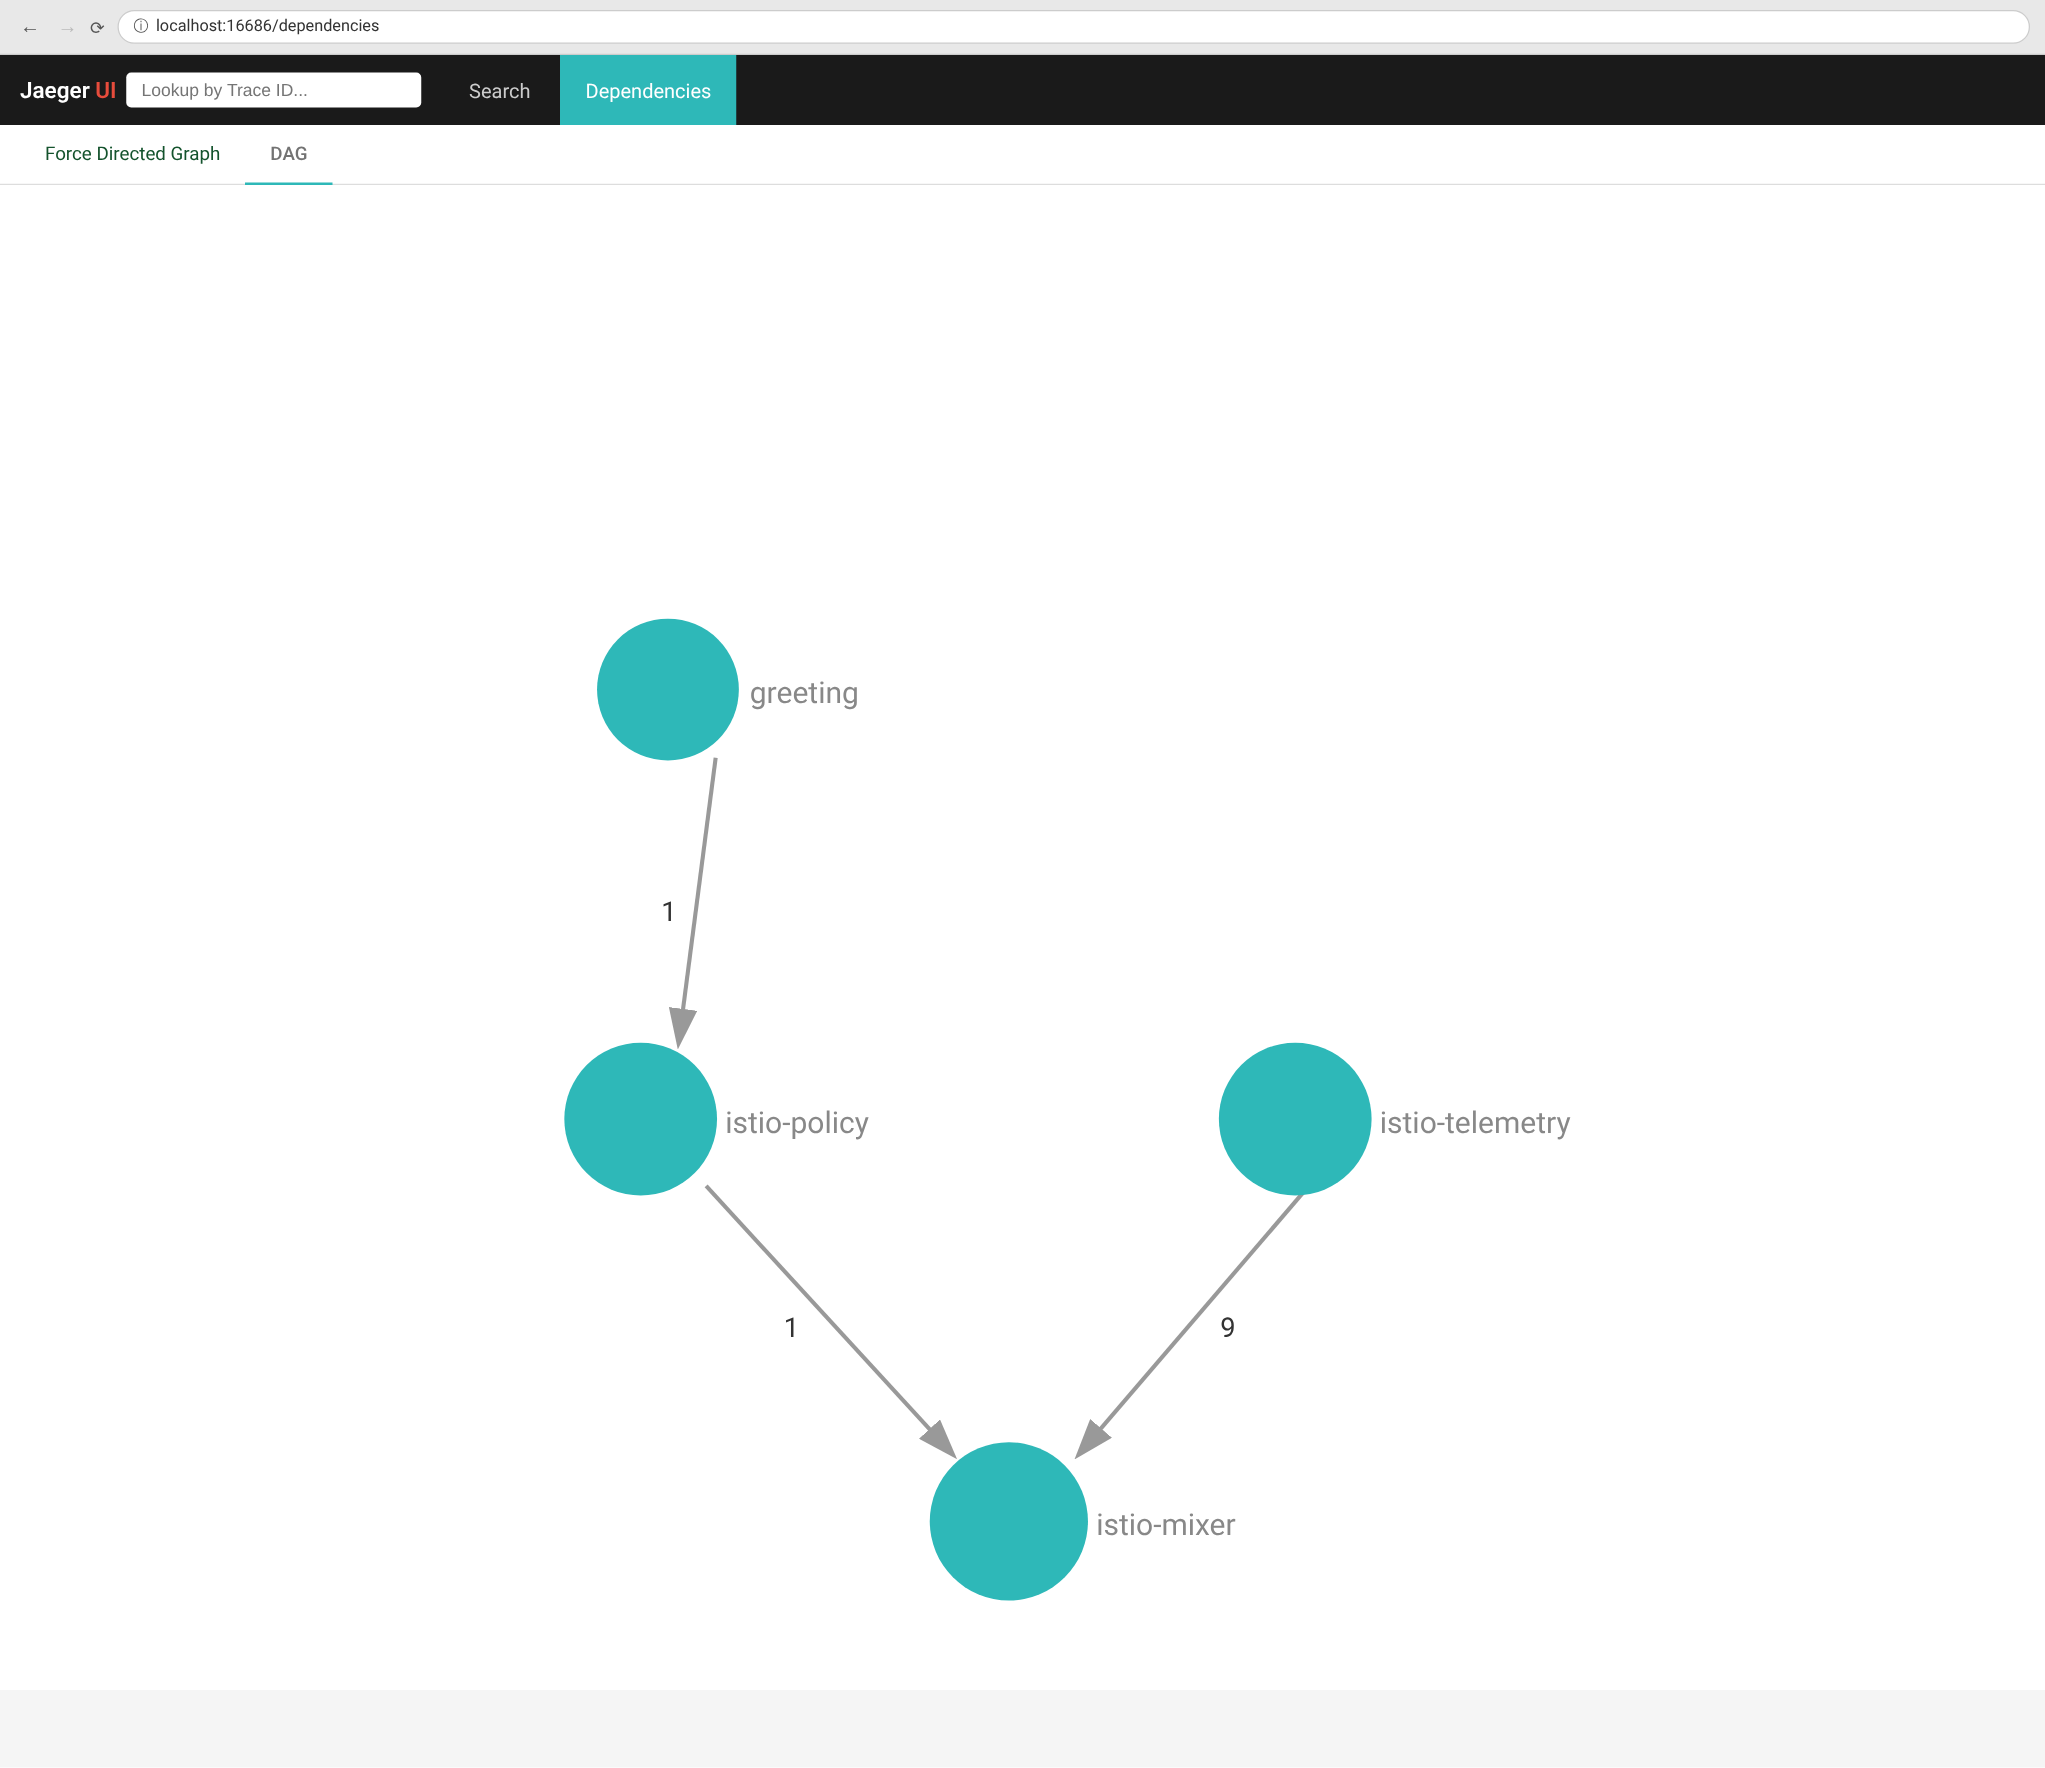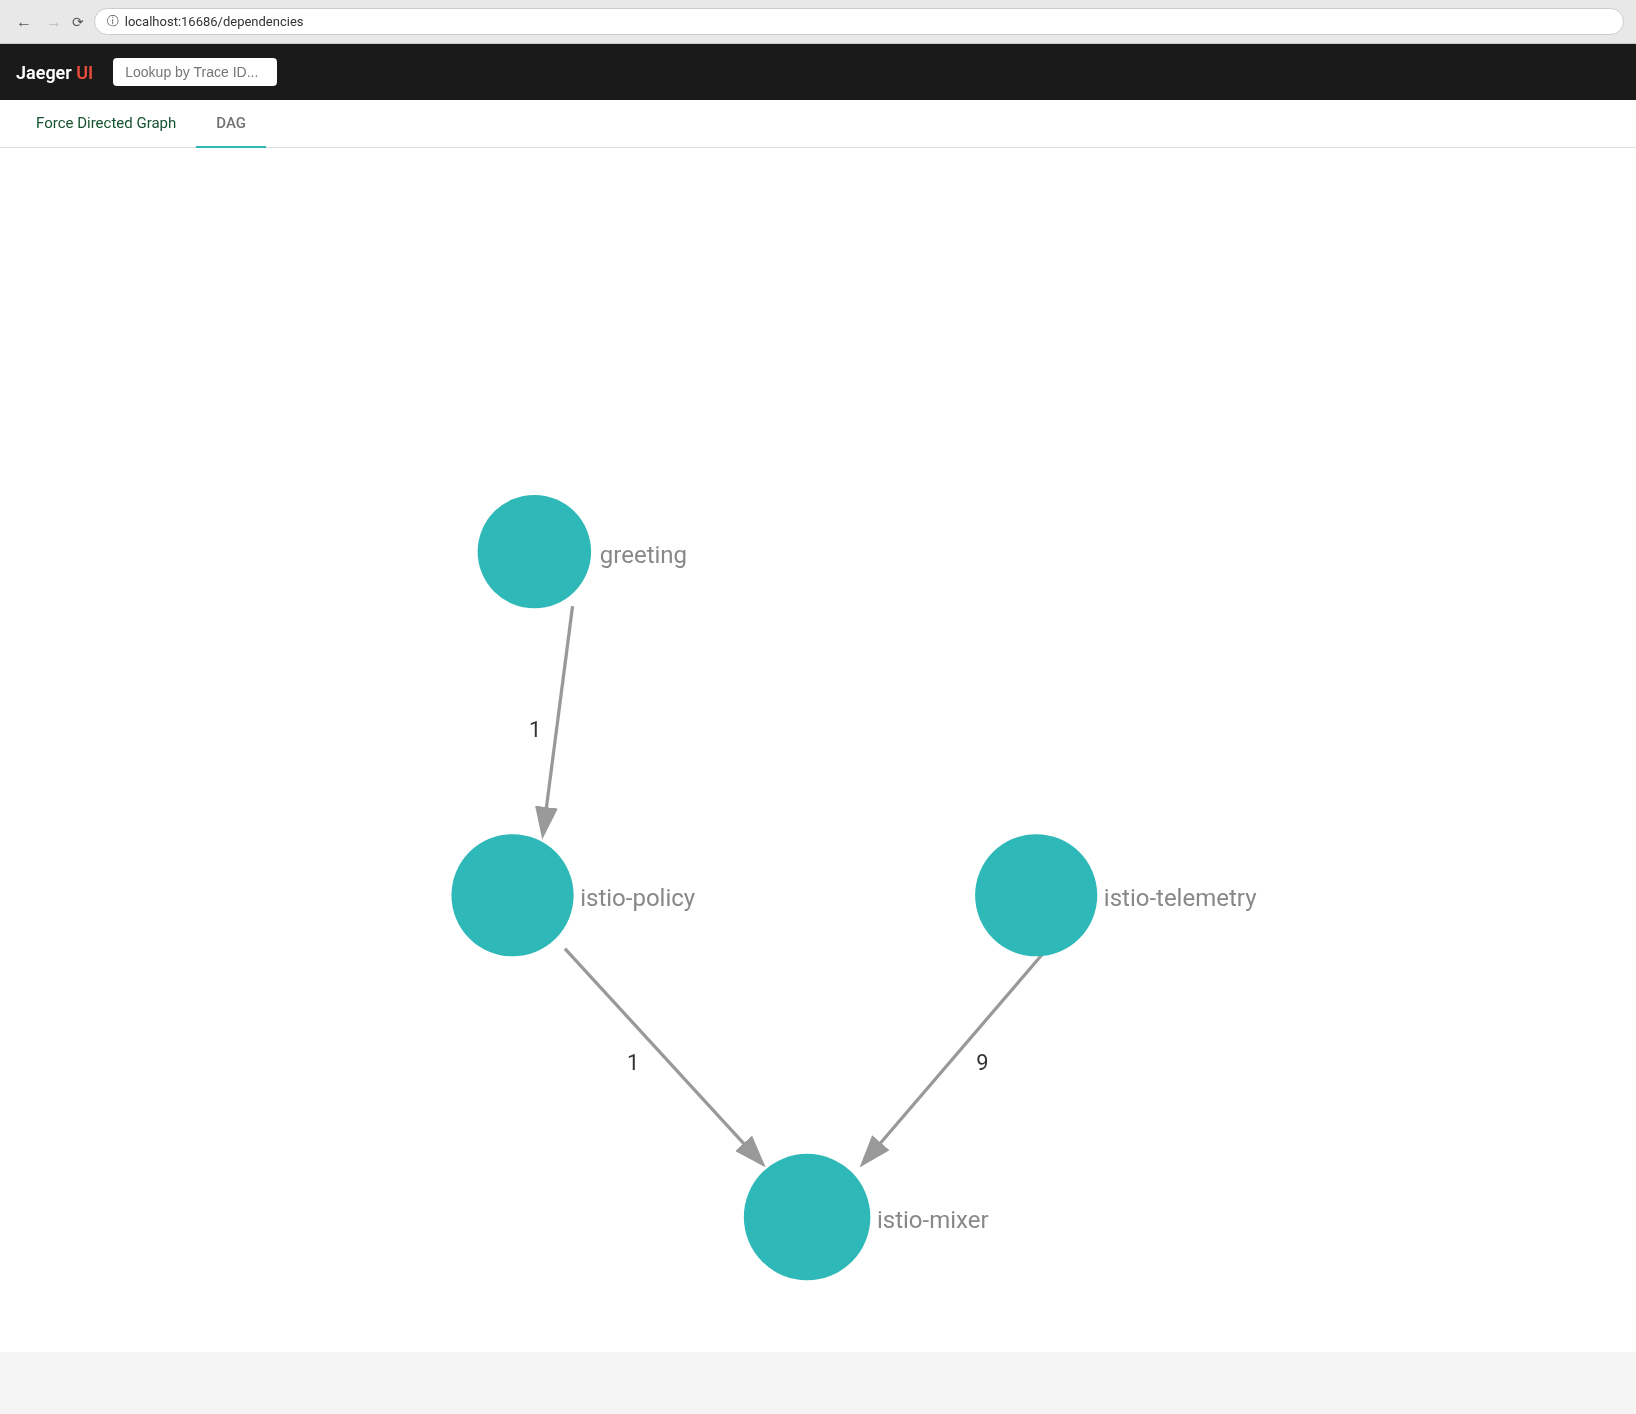--- a/index.html
+++ b/index.html
@@ -49,37 +49,37 @@
     }
     .address-bar-icon { color: #555; font-size: 12px; }
 
     
     .app-header {
       background: #1a1a1a;
       display: flex;
       align-items: center;
       padding: 0 16px;
       height: 56px;
-      gap: 20px;
+      gap: 8px;
     }
     .app-logo {
       color: white;
       font-size: 18px;
       font-weight: 600;
       white-space: nowrap;
     }
     .app-logo span { color: #e74c3c; }
     .trace-lookup-input {
       background: white;
       border: none;
       border-radius: 4px;
       padding: 6px 12px;
       font-size: 14px;
       color: #999;
-      width: 164px;
+      width: 236px;
       outline: none;
     }
     .header-nav {
       display: flex;
       align-items: center;
       gap: 4px;
       margin-left: 10px;
     }
     .header-nav-item {
       color: #ccc;
@@ -157,20 +157,24 @@
     <span class="address-bar-icon">ⓘ</span>
     <span>localhost:16686/dependencies</span>
   </div>
 </div>
 
 <div class="app-header">
   <div class="app-logo">
     Jaeger <span>UI</span>
   </div>
   <input class="trace-lookup-input" type="text" placeholder="Lookup by Trace ID..." style="">
+  <nav class="header-nav">
+    <a class="header-nav-item">Search</a>
+    <a class="header-nav-item active">Dependencies</a>
+  </nav>
 </div>
 
 <div class="tabs-bar">
   <div class="tab-item">Force Directed Graph</div>
   <div class="tab-item active">DAG</div>
 </div>
 
 <div class="graph-area">
   <svg class="dag-graph" viewBox="0 0 1200 1100" xmlns="http://www.w3.org/2000/svg">
     <defs>

